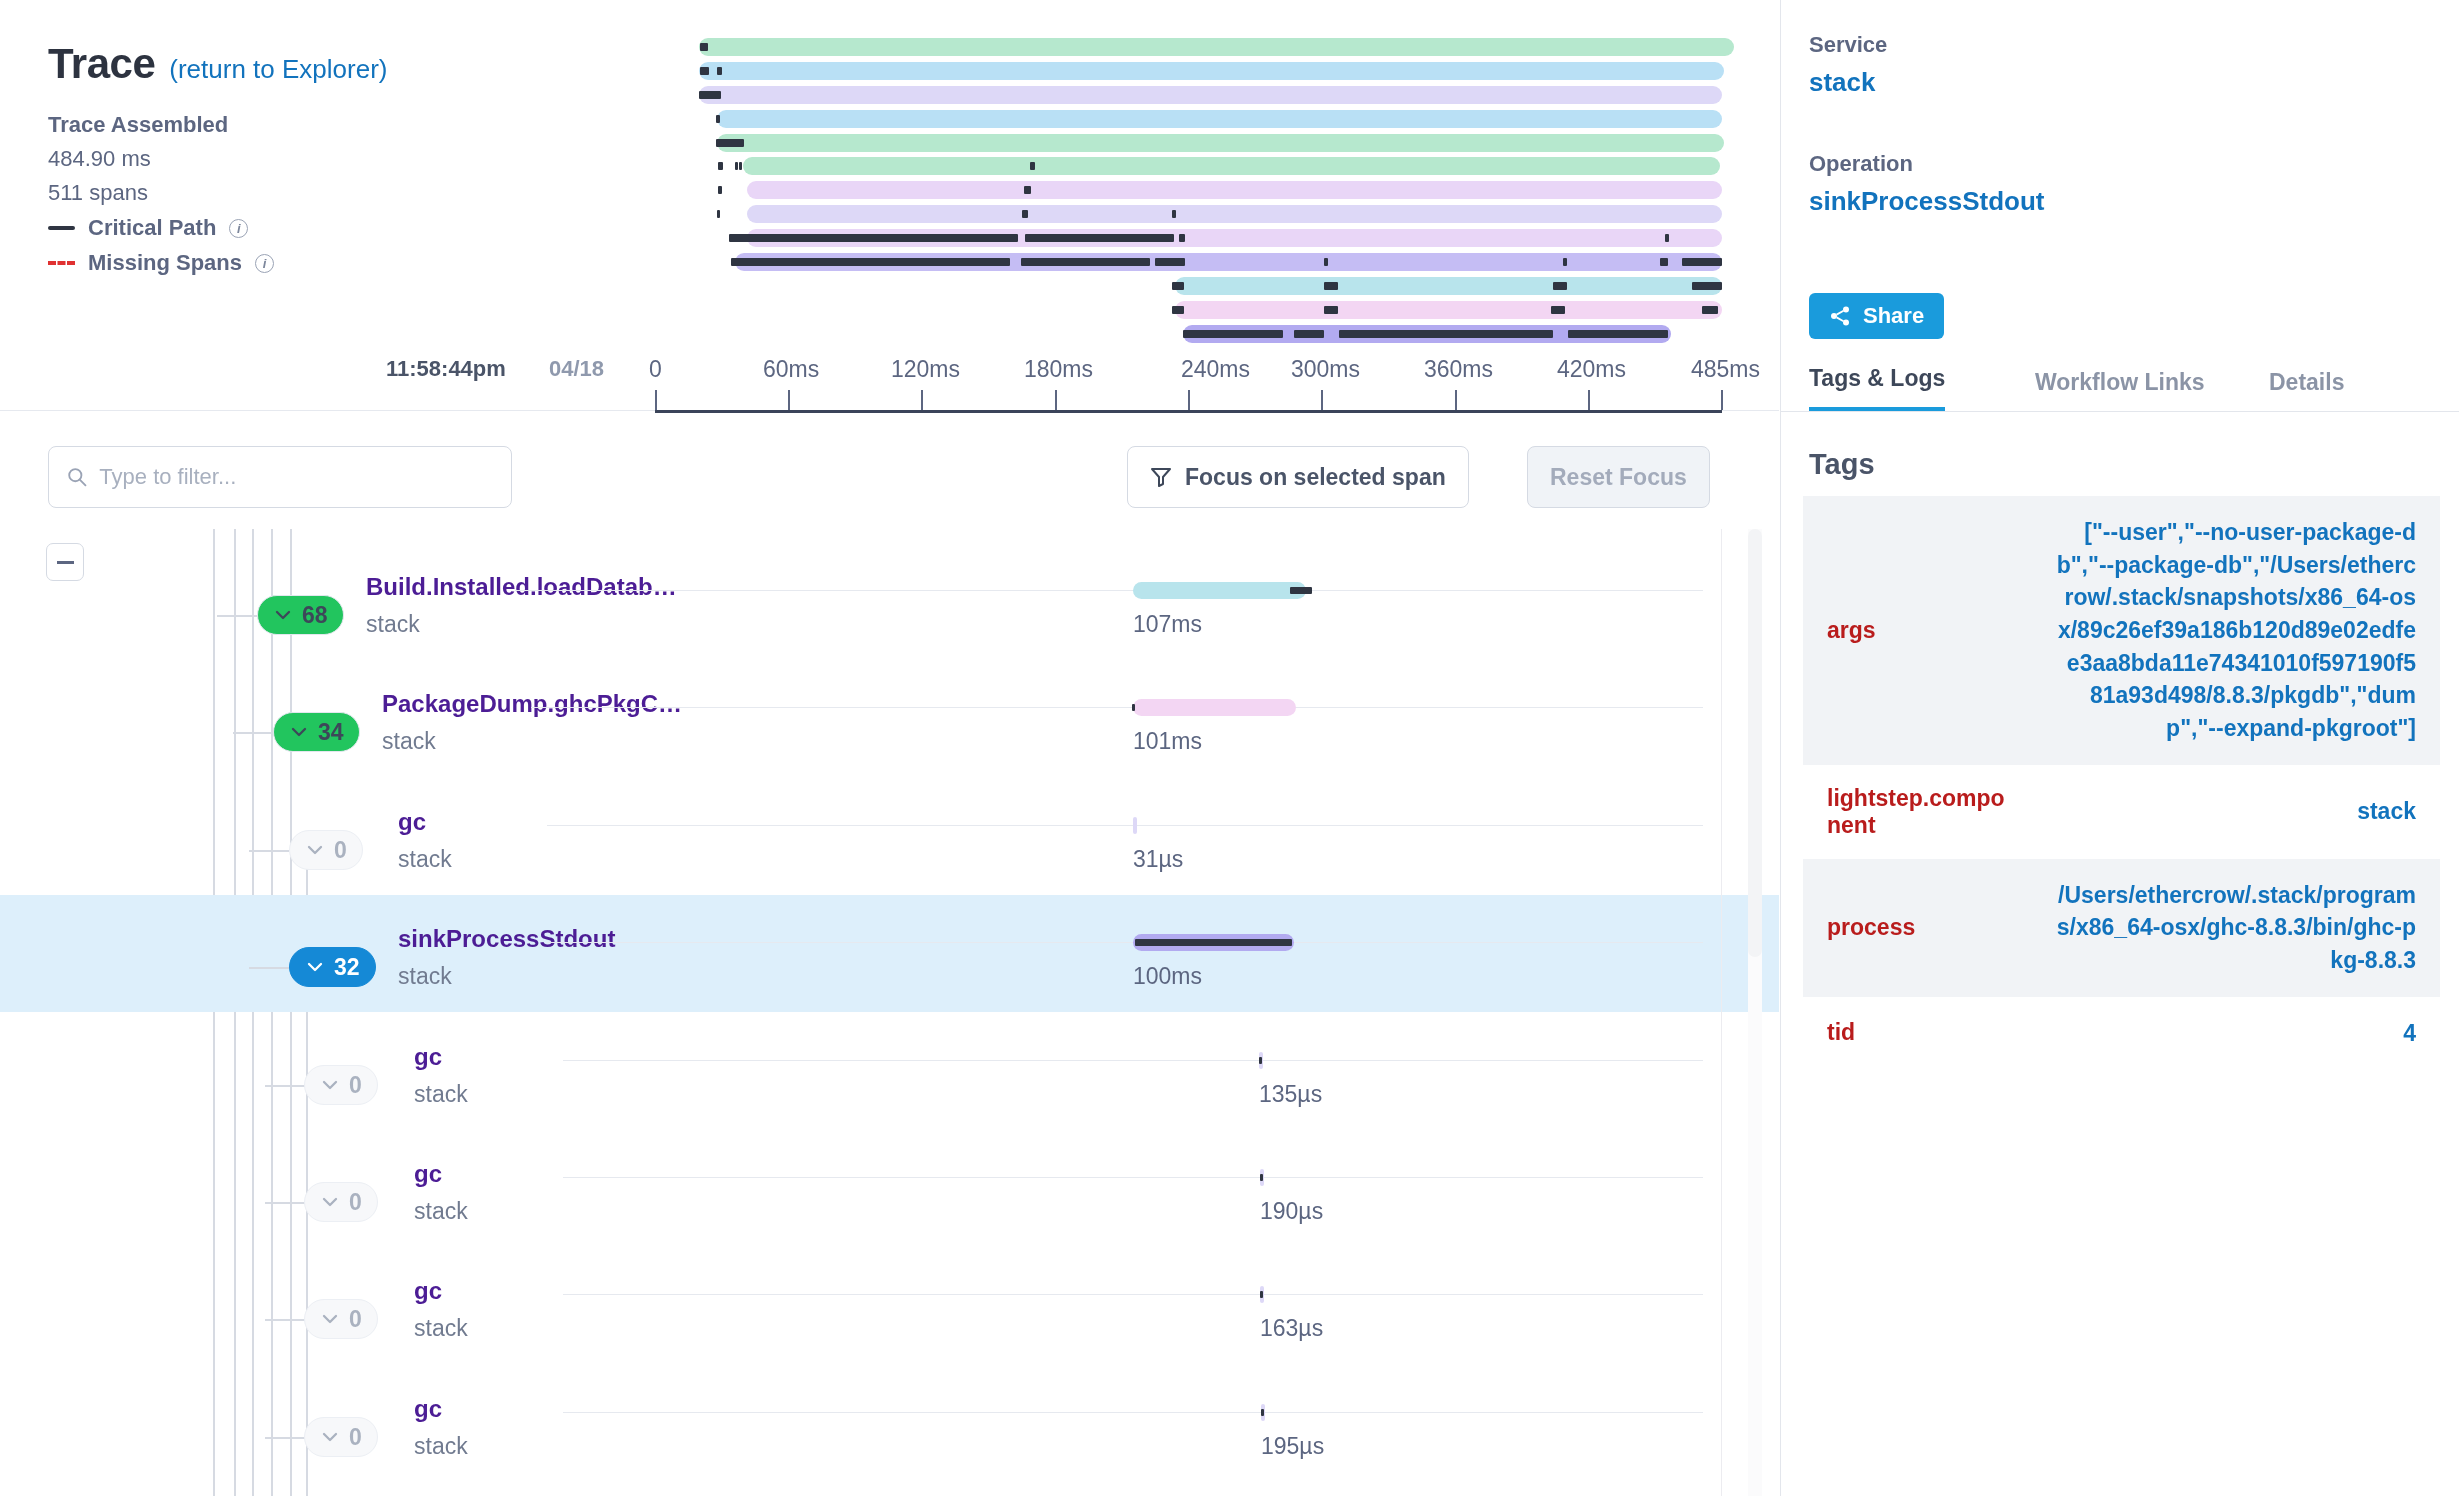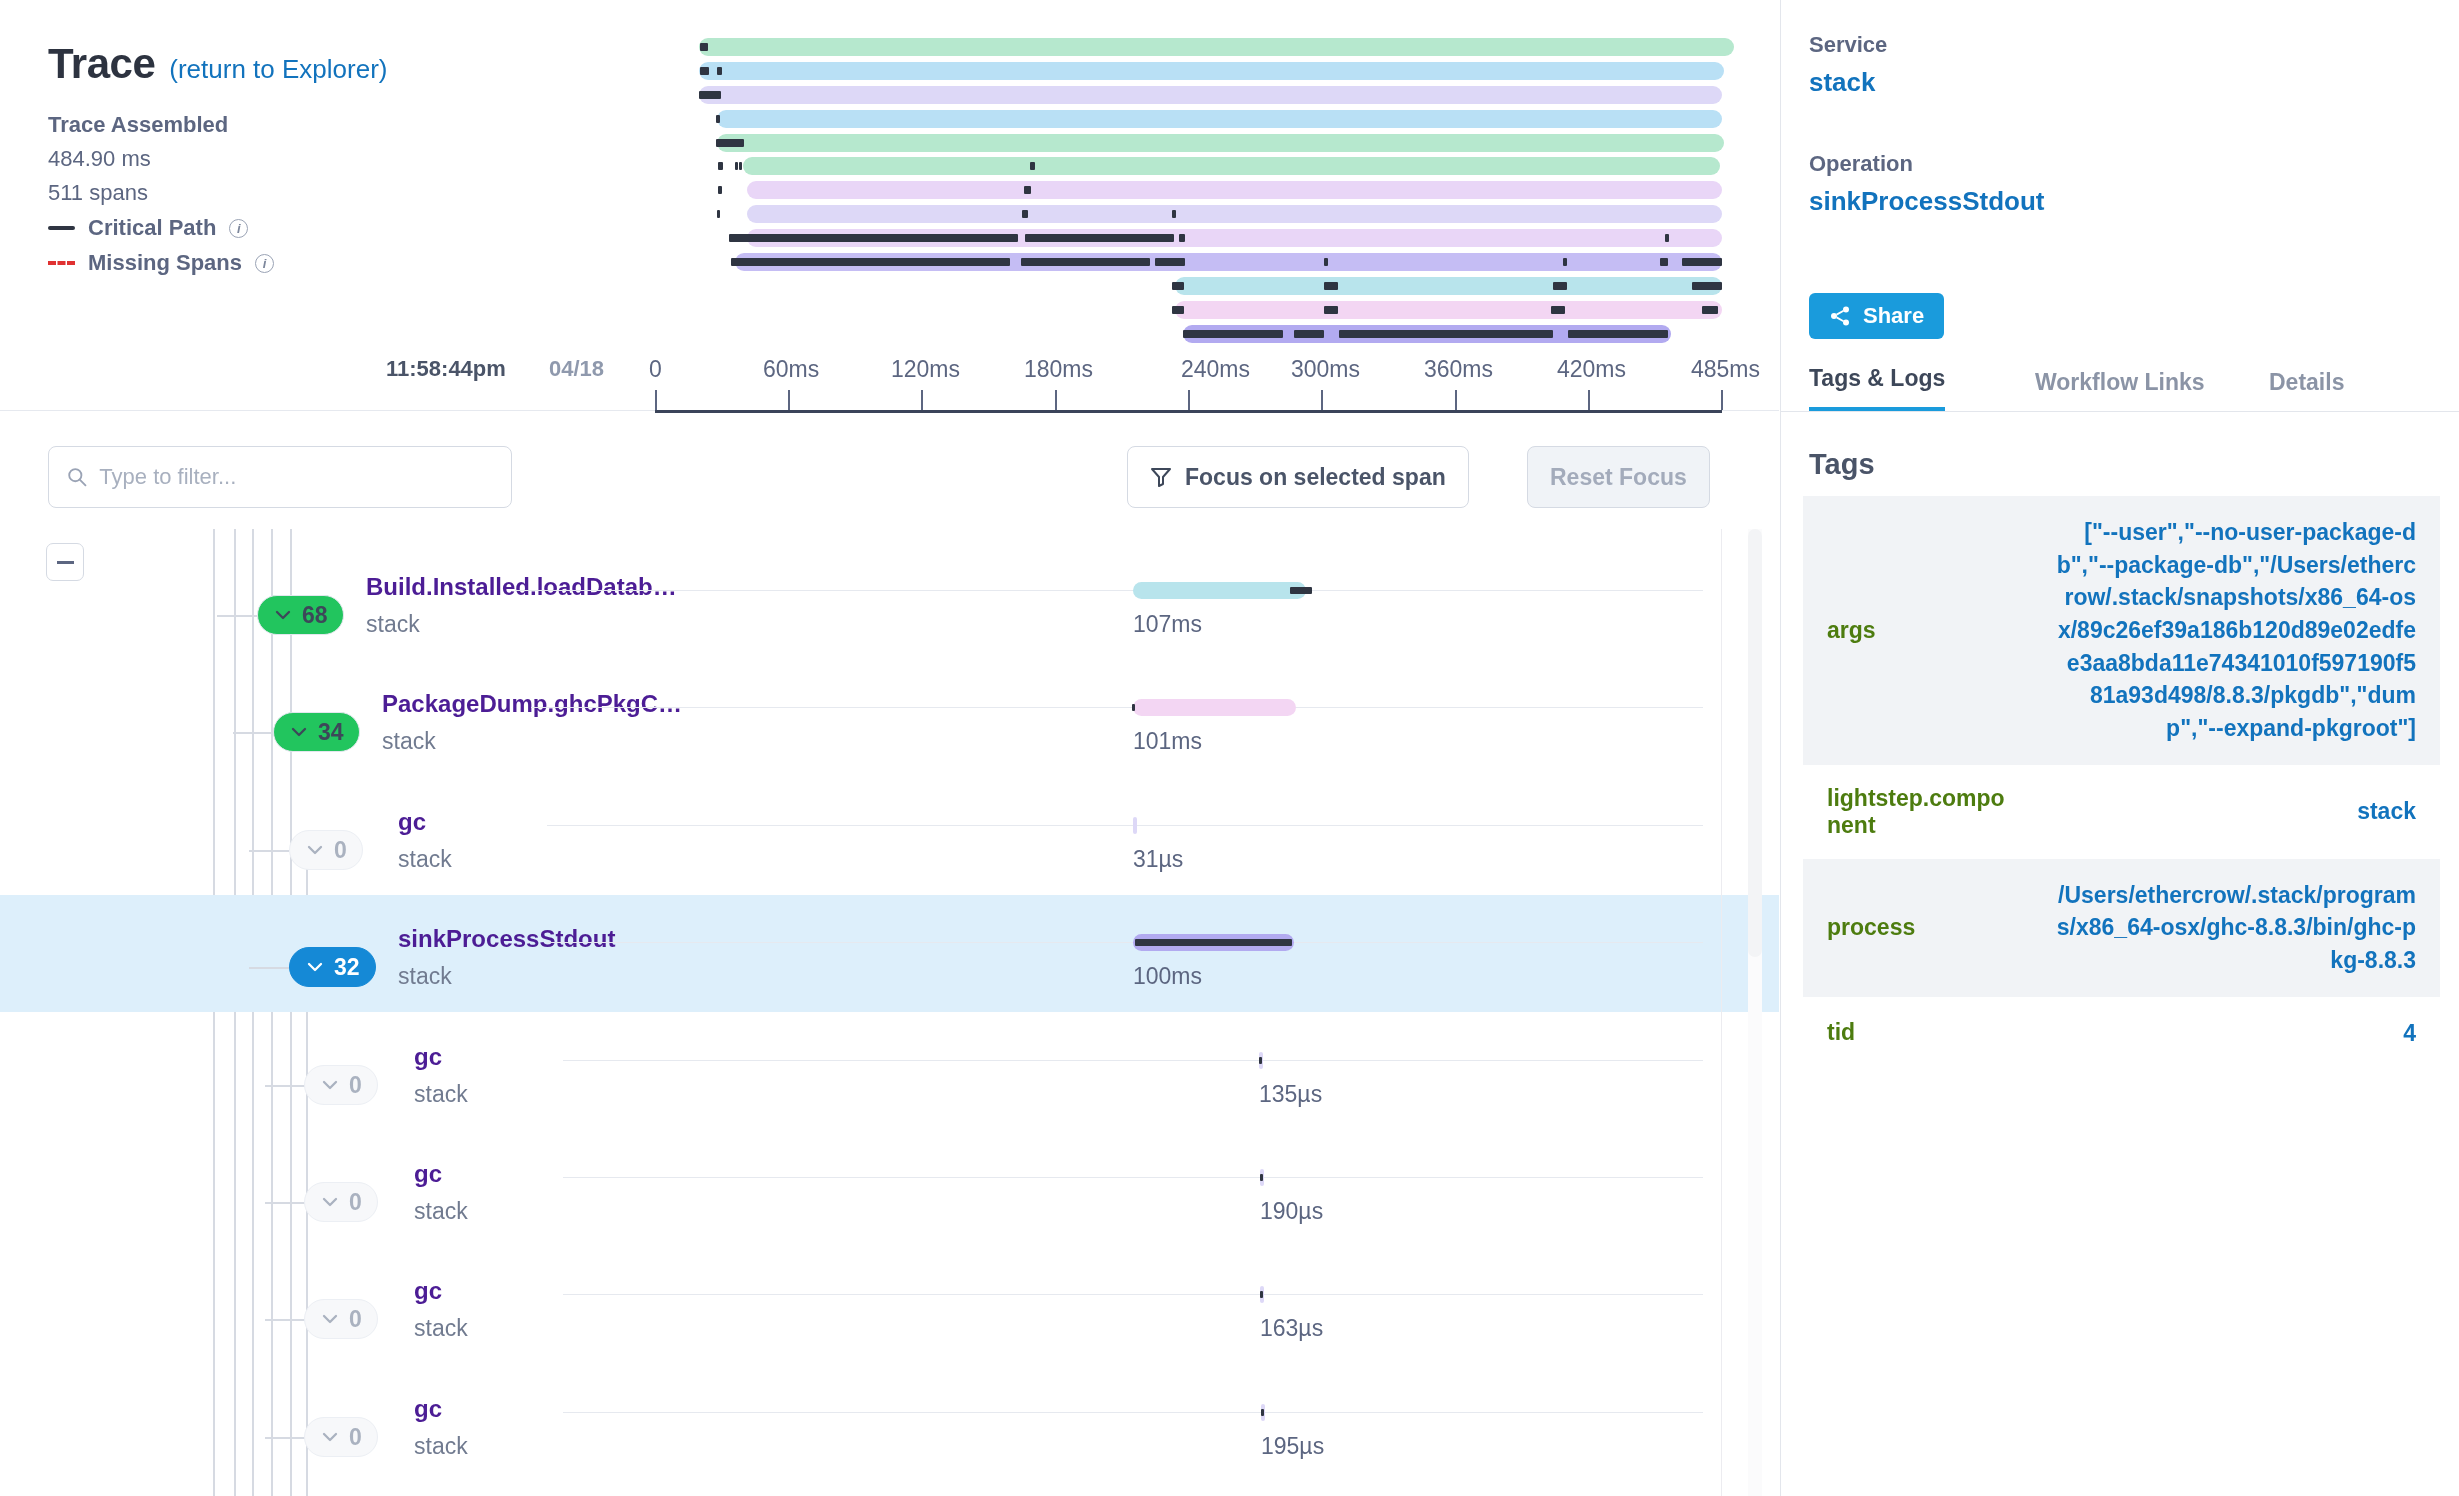--- a/index.html
+++ b/index.html
@@ -97,21 +97,21 @@
                background: #1a9bdc; color: #fff; border: 0; border-radius: 6px;
                height: 46px; padding: 0 20px; font-size: 22px; font-weight: 700;
                font-family: inherit; cursor: pointer; }
   .tabs { position: absolute; left: 0; top: 350px; width: 680px; height: 62px; border-bottom: 1px solid #e3e6ec; }
   .tab { position: absolute; bottom: 0; font-size: 23px; font-weight: 700; color: #8b94a6; padding-bottom: 15px; cursor: pointer; }
   .tab.active { color: #3d4759; border-bottom: 4px solid #1a9bdc; }
   .tags-h { position: absolute; left: 28px; top: 448px; font-size: 29px; font-weight: 700; color: #4a5468; }
   .tagtbl { position: absolute; left: 22px; top: 496px; width: 637px; }
   .tagrow { display: flex; align-items: center; }
   .tagrow.alt { background: #f1f3f6; }
-  .tag-k { width: 229px; padding: 20px 24px; font-size: 23px; font-weight: 700; color: #4d7c0f; word-break: break-word; }
+  .tag-k { width: 229px; padding: 20px 24px; font-size: 23px; font-weight: 700; color: #b91c1c; word-break: break-word; }
   .tag-v { flex: 1; padding: 20px 24px; font-size: 23px; font-weight: 700; color: #1273bd;
            text-align: right; word-break: break-all; line-height: 1.42; }
 </style>
 </head>
 <body>
 
 <div id="app">
 
   <div id="left">
 

